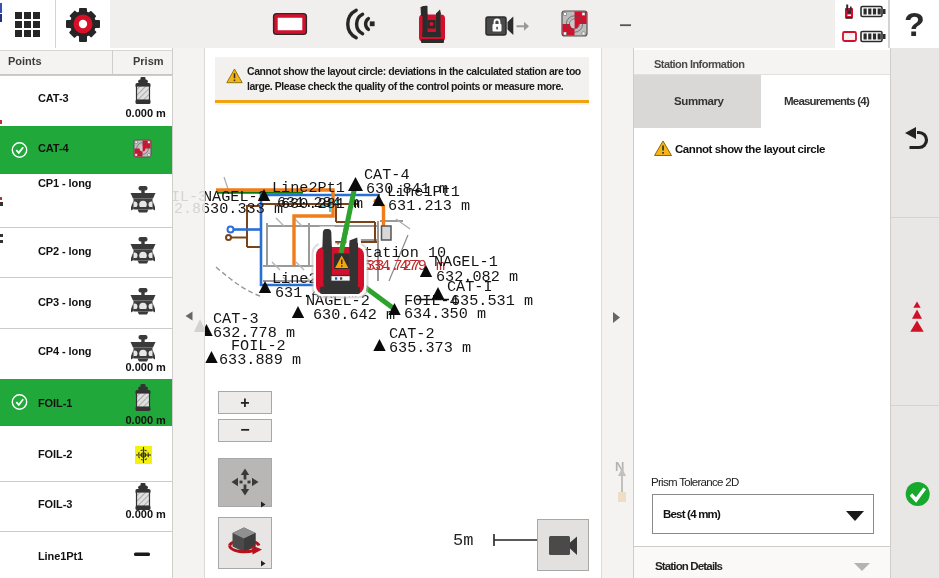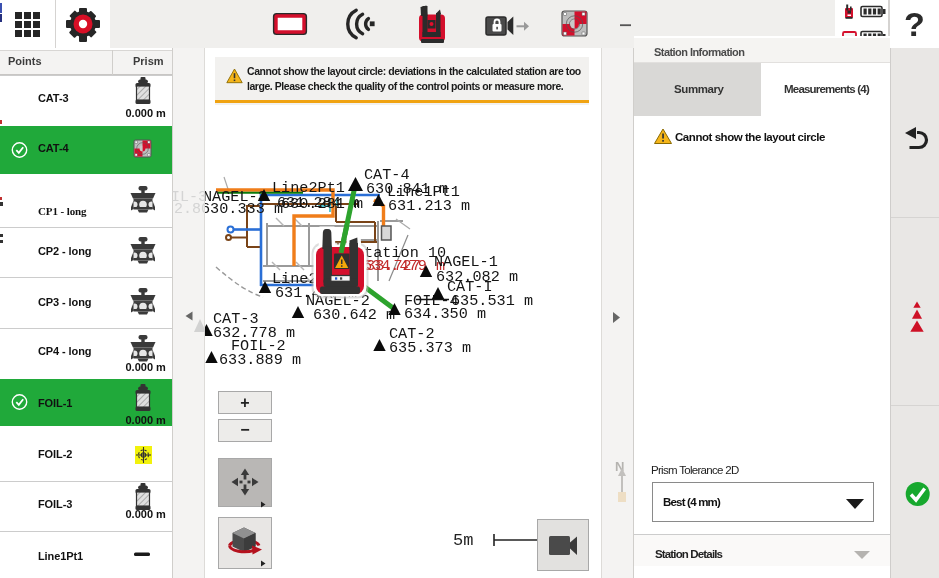--- a/index.html
+++ b/index.html
@@ -12,21 +12,21 @@
   .rowname{position:absolute;left:38px;font-size:11px;font-weight:bold;color:#111;letter-spacing:-0.1px;}
   .rowdist{position:absolute;font-size:11px;font-weight:bold;color:#111;}
   .rborder{position:absolute;left:0;width:172px;height:1px;background:#ccc;}
   .greenrow{position:absolute;left:0;width:172px;background:#1fa23c;background:#20a93a;}
   #lgutter{left:172px;top:48px;width:33px;height:530px;background:#f4f3f2;border-left:1px solid #d0cecb;border-right:1px solid #dddbd8;box-sizing:border-box;}
   #rgutter{left:601px;top:48px;width:33px;height:530px;background:#f4f3f2;border-left:1px solid #dddbd8;border-right:1px solid #d0cecb;box-sizing:border-box;}
   #warnbar{left:215px;top:57px;width:374px;height:48px;background:#f2f1ef;overflow:hidden;}
   #warntext{position:absolute;left:32px;top:7px;width:350px;white-space:nowrap;font-size:10.5px;font-weight:bold;color:#1a1a1a;line-height:14.5px;letter-spacing:-0.45px;}
   #warnline{left:215px;top:100px;width:374px;height:3px;background:#f0a312;}
   .mbtn{position:absolute;box-sizing:border-box;border:1px solid #a8a8a8;background:#edecea;color:#222;}
-  #rpanel{left:634px;top:36px;width:256px;height:456px;background:#fff;}
+  #rpanel{left:634px;top:48px;width:256px;height:456px;background:#fff;}
   #rphdr{position:absolute;left:0;top:2px;width:256px;height:25px;background:#f5f4f2;border-bottom:1px solid #e2e0de;box-sizing:border-box;}
   #tabs{position:absolute;left:0;top:27px;width:256px;height:53px;}
   #tabsum{position:absolute;left:0;top:0;width:127px;height:53px;background:#d9d8d6;}
   .tabtxt{font-size:11.5px;font-weight:bold;color:#333;letter-spacing:-0.4px;}
   #sidebar{left:890px;top:48px;width:49px;height:530px;background:#e9e7e5;border-left:1px solid #cfcdcb;box-sizing:border-box;}
   svg{display:block;}
   .mono{font-family:"Liberation Mono",monospace;}
 </style>
 </head>
 <body>
@@ -156,21 +156,21 @@
   <div class="rborder" style="top:75px;"></div>
   <div class="rborder" style="top:226.7px;"></div>
   <div class="rborder" style="top:277.4px;"></div>
   <div class="rborder" style="top:328.1px;"></div>
   <div class="rborder" style="top:480.5px;"></div>
   <div class="rborder" style="top:531.2px;"></div>
 
   <div class="rowname" style="top:91.5px;">CAT-3</div>
   <div class="rowdist" style="left:125.5px;top:107px;">0.000 m</div>
   <div class="rowname" style="top:142px;">CAT-4</div>
-  <div class="rowname" style="top:205px;font-family:Liberation Serif, serif;">CP1 - long</div>
+  <div class="rowname" style="top:177px;">CP1 - long</div>
   <div class="rowname" style="top:245px;">CP2 - long</div>
   <div class="rowname" style="top:296px;">CP3 - long</div>
   <div class="rowname" style="top:345px;">CP4 - long</div>
   <div class="rowdist" style="left:125.5px;top:360.5px;">0.000 m</div>
   <div class="rowname" style="top:397px;">FOIL-1</div>
   <div class="rowdist" style="left:125.5px;top:414px;">0.000 m</div>
   <div class="rowname" style="top:447.5px;">FOIL-2</div>
   <div class="rowname" style="top:498px;">FOIL-3</div>
   <div class="rowdist" style="left:125.5px;top:507.5px;">0.000 m</div>
   <div class="rowname" style="top:549.5px;">Line1Pt1</div>

